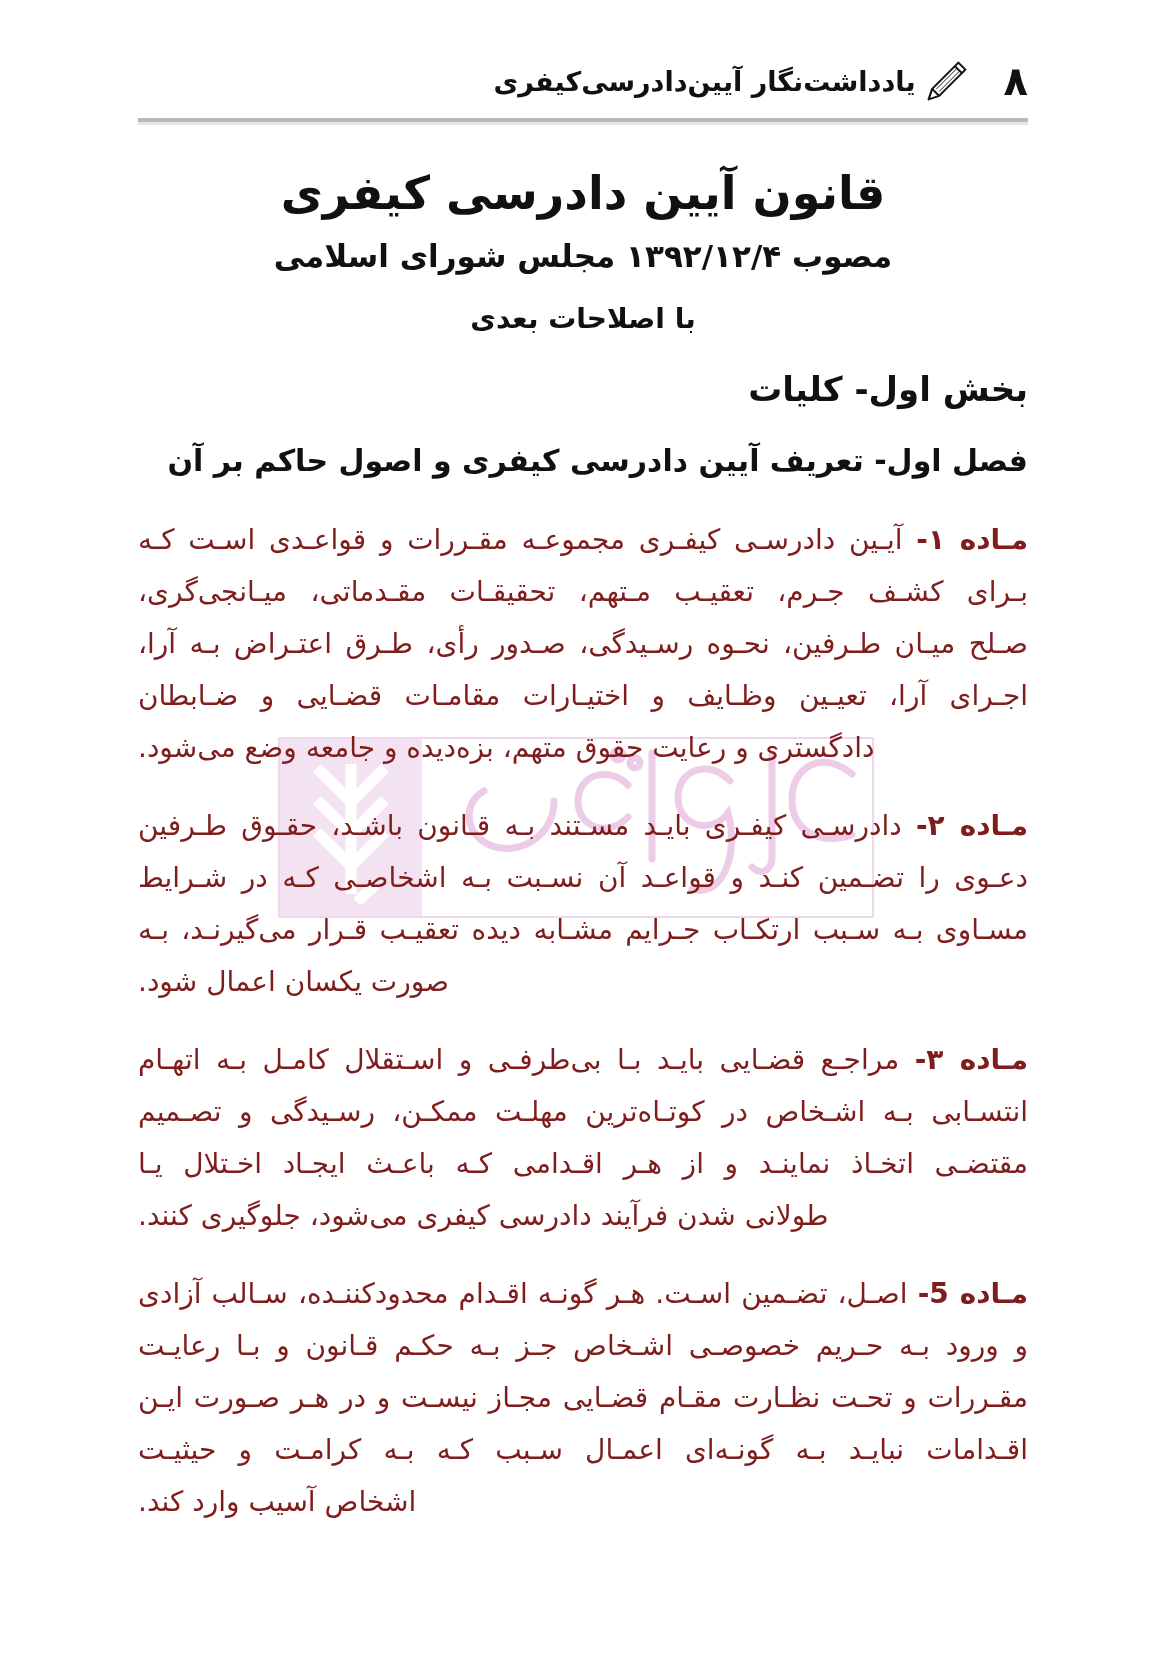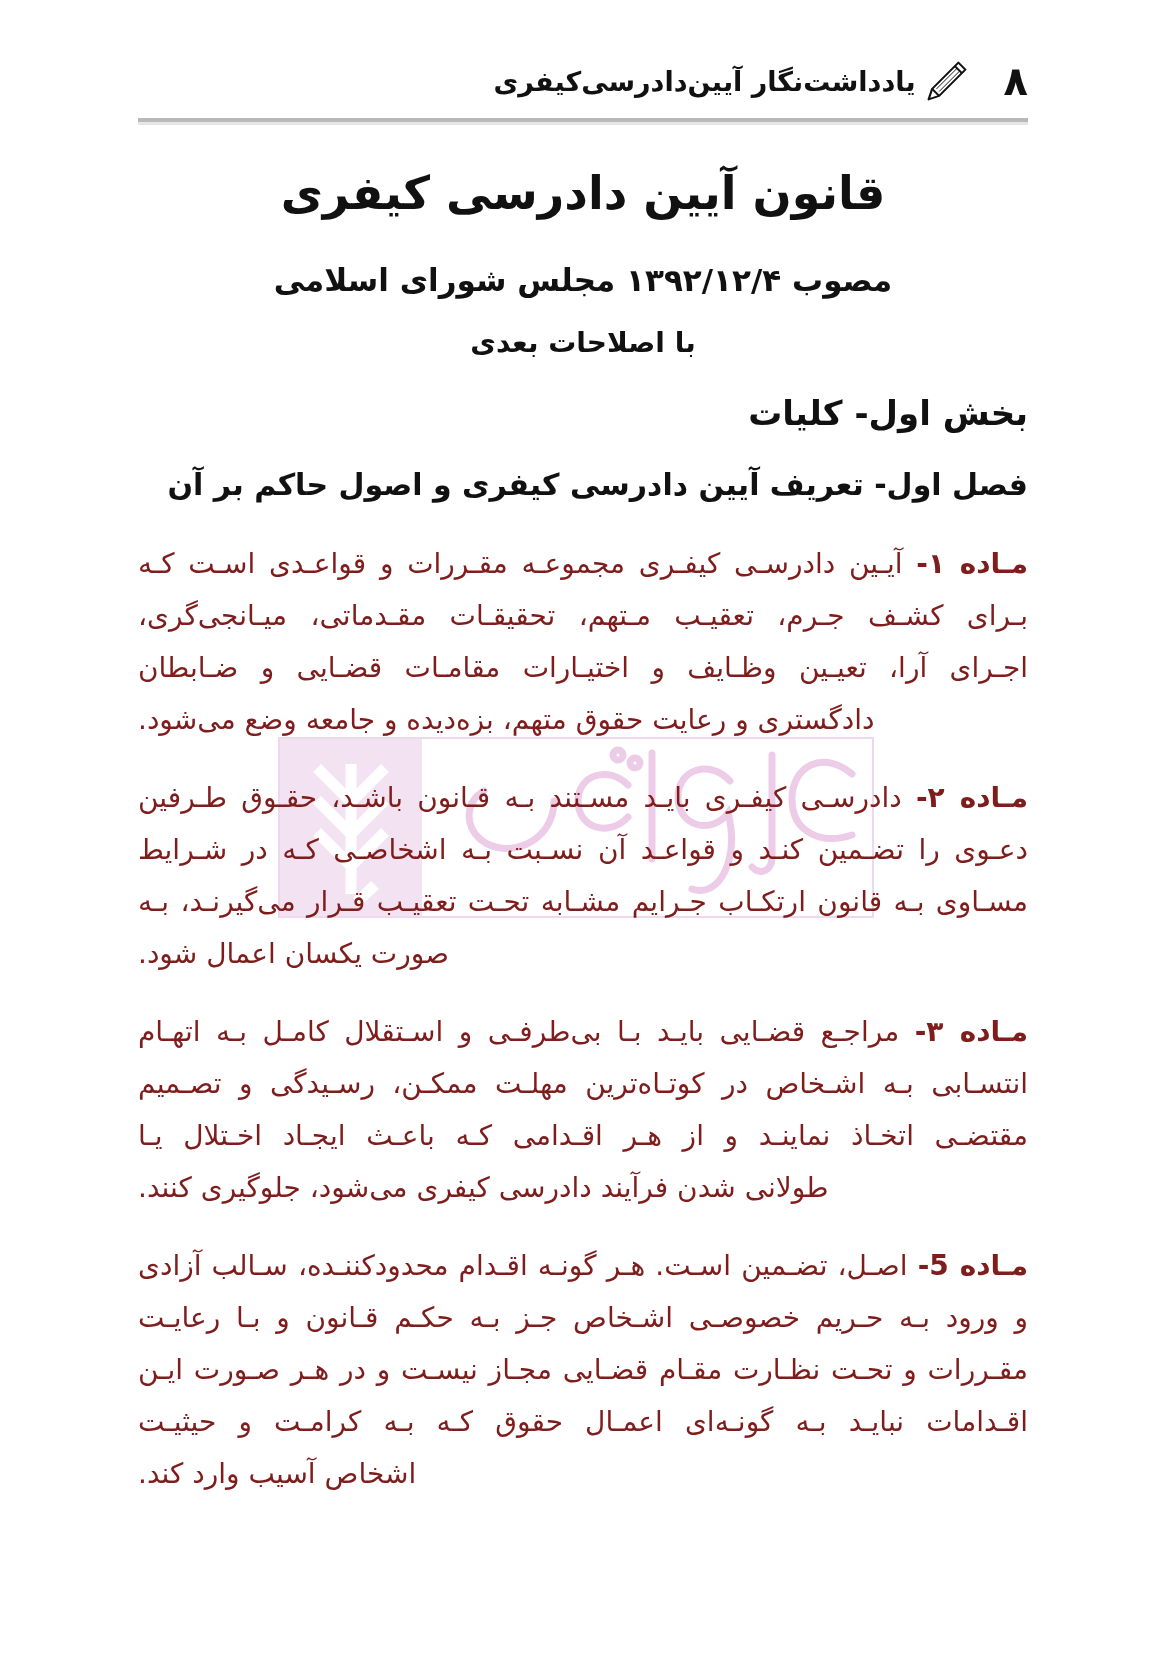--- a/index.html
+++ b/index.html
@@ -23,21 +23,21 @@
   .content { position: relative; z-index: 1; padding: 56px 138px 0 138px; }
 
   .runhead { display: flex; align-items: center; height: 50px; }
   .pagenum { font-size: 40px; font-weight: bold; margin-left: 36px; line-height: 1; }
   .pencil { margin-left: 10px; display: inline-flex; }
   .runtitle { font-size: 27px; font-weight: bold; white-space: nowrap; }
 
   .rule { height: 4px; background: #b9b9b9; margin-top: 12px; box-shadow: 0 3px 0 #e6e6e6; }
 
   .title    { font-size: 46px; font-weight: 900; text-align: center; margin: 44px 0 0 0; }
-  .approval { font-size: 31px; font-weight: bold; text-align: center; margin-top: 42px; }
+  .approval { font-size: 31px; font-weight: bold; text-align: center; margin-top: 18px; }
   .amend    { font-size: 28px; font-weight: bold; text-align: center; margin-top: 28px; }
   .part     { font-size: 34px; font-weight: 900; text-align: right; margin: 34px 0 0 0; }
   .chapter  { font-size: 30px; font-weight: bold;  text-align: right; margin: 34px 0 0 0; }
 
   .articles { margin-top: 36px; font-size: 28px; color: #7f1d1d; }
   .article { margin-bottom: 26px; }
   .line { line-height: 52px; }
   .jfull { text-align: justify; text-align-last: justify; }
   .jlast { text-align: left; }
   .mlabel { font-weight: bold; }
@@ -104,41 +104,42 @@
     <div class="approval">مصوب ۱۳۹۲/۱۲/۴ مجلس شورای اسلامی</div>
     <div class="amend">با اصلاحات بعدی</div>
     <h2 class="part">بخش اول- کلیات</h2>
     <h3 class="chapter">فصل اول- تعریف آیین دادرسی کیفری و اصول حاکم بر آن</h3>
 
     <div class="articles">
 
       <div class="article">
         <div class="line jfull"><span class="mlabel">مـاده ۱-</span> <span>آیـین دادرسـی کیفـری مجموعـه مقـررات و قواعـدی اسـت کـه</span></div>
         <div class="line jfull">بـرای کشـف جـرم، تعقیـب مـتهم، تحقیقـات مقـدماتی، میـانجی‌گری،</div>
+        <div class="line jfull">صـلح میـان طـرفین، نحـوه رسـیدگی، صـدور رأی، طـرق اعتـراض بـه آرا،</div>
         <div class="line jfull">اجـرای آرا، تعیـین وظـایف و اختیـارات مقامـات قضـایی و ضـابطان</div>
         <div class="line jlast">دادگستری و رعایت حقوق متهم، بزه‌دیده و جامعه وضع می‌شود.</div>
       </div>
 
       <div class="article">
         <div class="line jfull"><span class="mlabel">مـاده ۲-</span> <span>دادرسـی کیفـری بایـد مسـتند بـه قـانون باشـد، حقـوق طـرفین</span></div>
         <div class="line jfull">دعـوی را تضـمین کنـد و قواعـد آن نسـبت بـه اشخاصـی کـه در شـرایط</div>
-        <div class="line jfull">مسـاوی بـه قانون ارتکـاب جـرایم مشـابه تحـت تعقیـب قـرار می‌گیرنـد، بـه</div>
+        <div class="line jfull">مسـاوی بـه سـبب ارتکـاب جـرایم مشـابه دیده تعقیـب قـرار می‌گیرنـد، بـه</div>
         <div class="line jlast">صورت یکسان اعمال شود.</div>
       </div>
 
       <div class="article">
         <div class="line jfull"><span class="mlabel">مـاده ۳-</span> <span>مراجـع قضـایی بایـد بـا بی‌طرفـی و اسـتقلال کامـل بـه اتهـام</span></div>
         <div class="line jfull">انتسـابی بـه اشـخاص در کوتـاه‌ترین مهلـت ممکـن، رسـیدگی و تصـمیم</div>
         <div class="line jfull">مقتضـی اتخـاذ نماینـد و از هـر اقـدامی کـه باعـث ایجـاد اخـتلال یـا</div>
         <div class="line jlast">طولانی شدن فرآیند دادرسی کیفری می‌شود، جلوگیری کنند.</div>
       </div>
 
       <div class="article">
         <div class="line jfull"><span class="mlabel">مـاده 5-</span> <span>اصـل، تضـمین اسـت. هـر گونـه اقـدام محدودکننـده، سـالب آزادی</span></div>
         <div class="line jfull">و ورود بـه حـریم خصوصـی اشـخاص جـز بـه حکـم قـانون و بـا رعایـت</div>
         <div class="line jfull">مقـررات و تحـت نظـارت مقـام قضـایی مجـاز نیسـت و در هـر صـورت ایـن</div>
-        <div class="line jfull">اقـدامات نبایـد بـه گونـه‌ای اعمـال حقوق کـه بـه کرامـت و حیثیـت</div>
+        <div class="line jfull">اقـدامات نبایـد بـه گونـه‌ای اعمـال سـبب کـه بـه کرامـت و حیثیـت</div>
         <div class="line jlast">اشخاص آسیب وارد کند.</div>
       </div>
 
     </div>
   </div>
 </div>
 
 </body></html>

